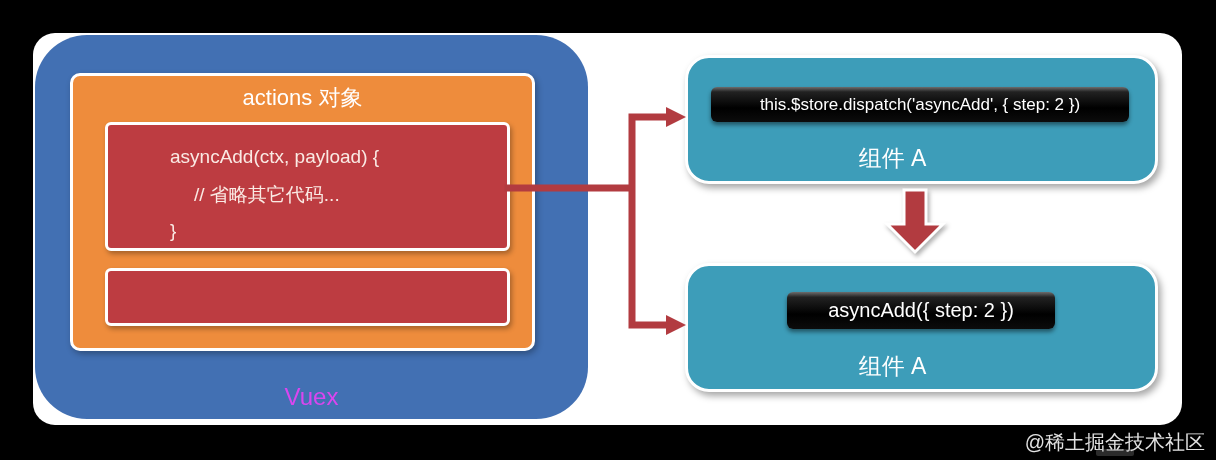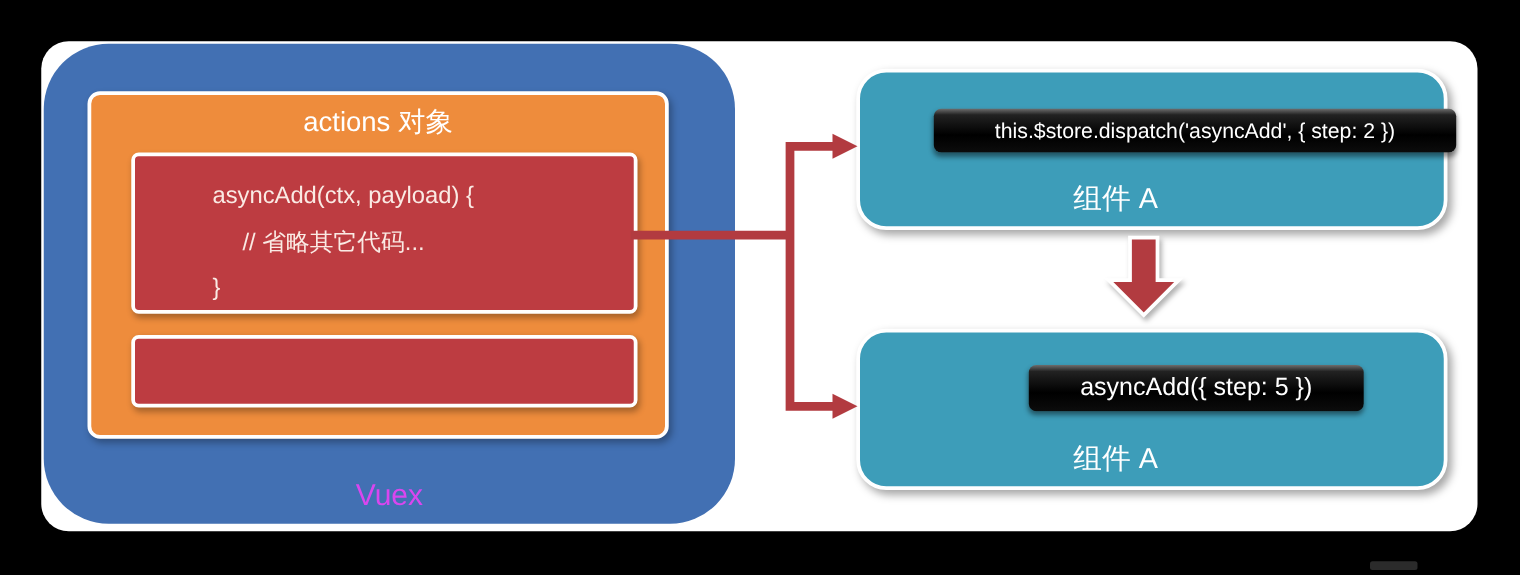--- a/index.html
+++ b/index.html
@@ -100,21 +100,20 @@
   .teal-box.top { top: 55px; }
   .teal-box.bottom { top: 263px; }
   .code-pill {
     position: absolute;
     background: linear-gradient(180deg, #6d6d6d 0%, #222222 14%, #000000 60%, #0c0c0c 100%);
     border-radius: 6px;
     box-shadow: 0 3px 4px rgba(0,0,0,0.45);
     color: #ffffff;
     text-align: center;
     white-space: nowrap;
-    margin-left: 36px;
   }
   .code-pill.dispatch {
     left: 711px; top: 87px;
     width: 418px; height: 35px;
     font-size: 17px; line-height: 35px;
   }
   .code-pill.call {
     left: 787px; top: 292px;
     width: 268px; height: 37px;
     font-size: 20px; line-height: 37px;
@@ -173,24 +172,25 @@
 
   <div class="red-box other"></div>
 
   <div class="vuex-label">Vuex</div>
 
   <div class="teal-box top"></div>
   <div class="code-pill dispatch">this.$store.dispatch('asyncAdd', { step: 2 })</div>
   <div class="comp-label top">组件 A</div>
 
   <div class="teal-box bottom"></div>
-  <div class="code-pill call">asyncAdd({ step: 5 })</div>
+  <div class="code-pill call">asyncAdd({ step: 2 })</div>
   <div class="comp-label bottom">组件 A</div>
 
   <svg class="arrow-svg" viewBox="0 0 1216 460" xmlns="http://www.w3.org/2000/svg">
     <path d="M508,188 H632 M632,117 V325 M632,117 H668 M632,325 H668" fill="none" stroke-width="7" stroke-linecap="square" stroke="#b23b40"></path>
     <polygon points="666,107 686,117 666,127" fill="#b23b40"></polygon>
     <polygon points="666,315 686,325 666,335" fill="#b23b40"></polygon>
     <polygon class="down-arrow" points="904,190 926,190 926,224 943,224 915,252 887,224 904,224" stroke="#ffffff" stroke-width="3" stroke-linejoin="miter" fill="#b23b40"></polygon>
   </svg>
 
+  <div class="watermark">@稀土掘金技术社区</div>
   <div class="watermark-smudge"></div>
 </div>
 
 </body></html>

